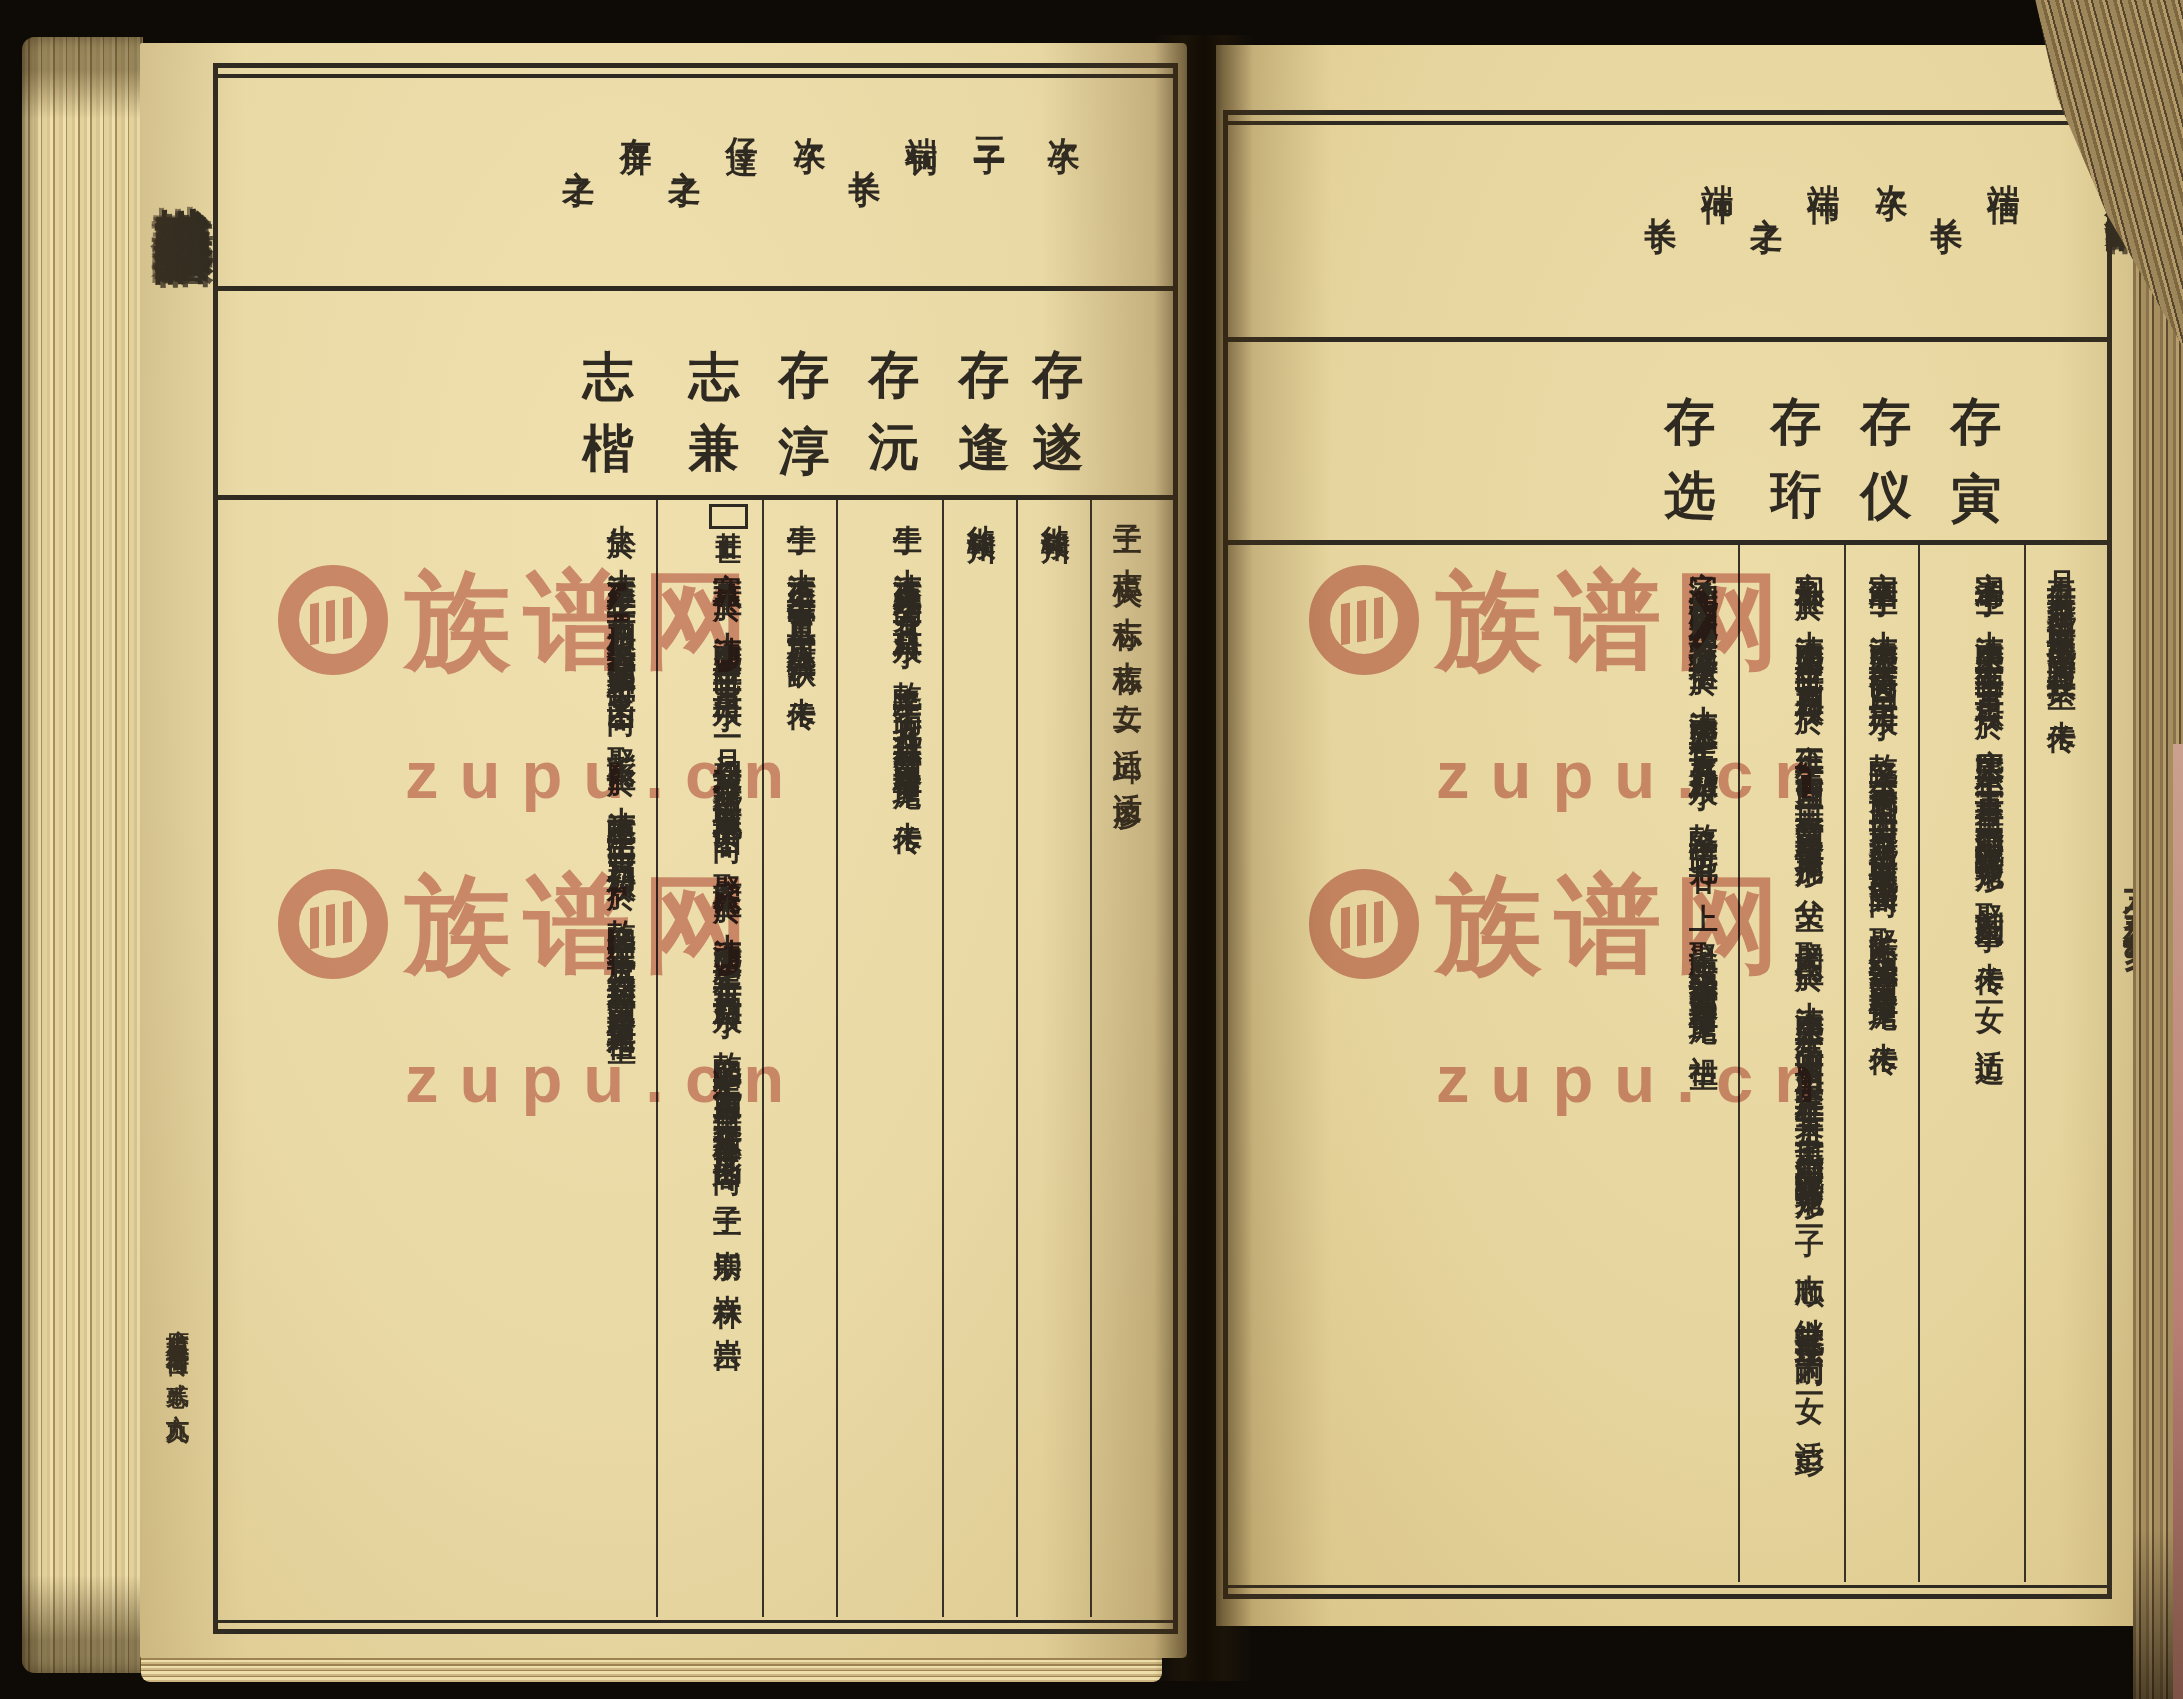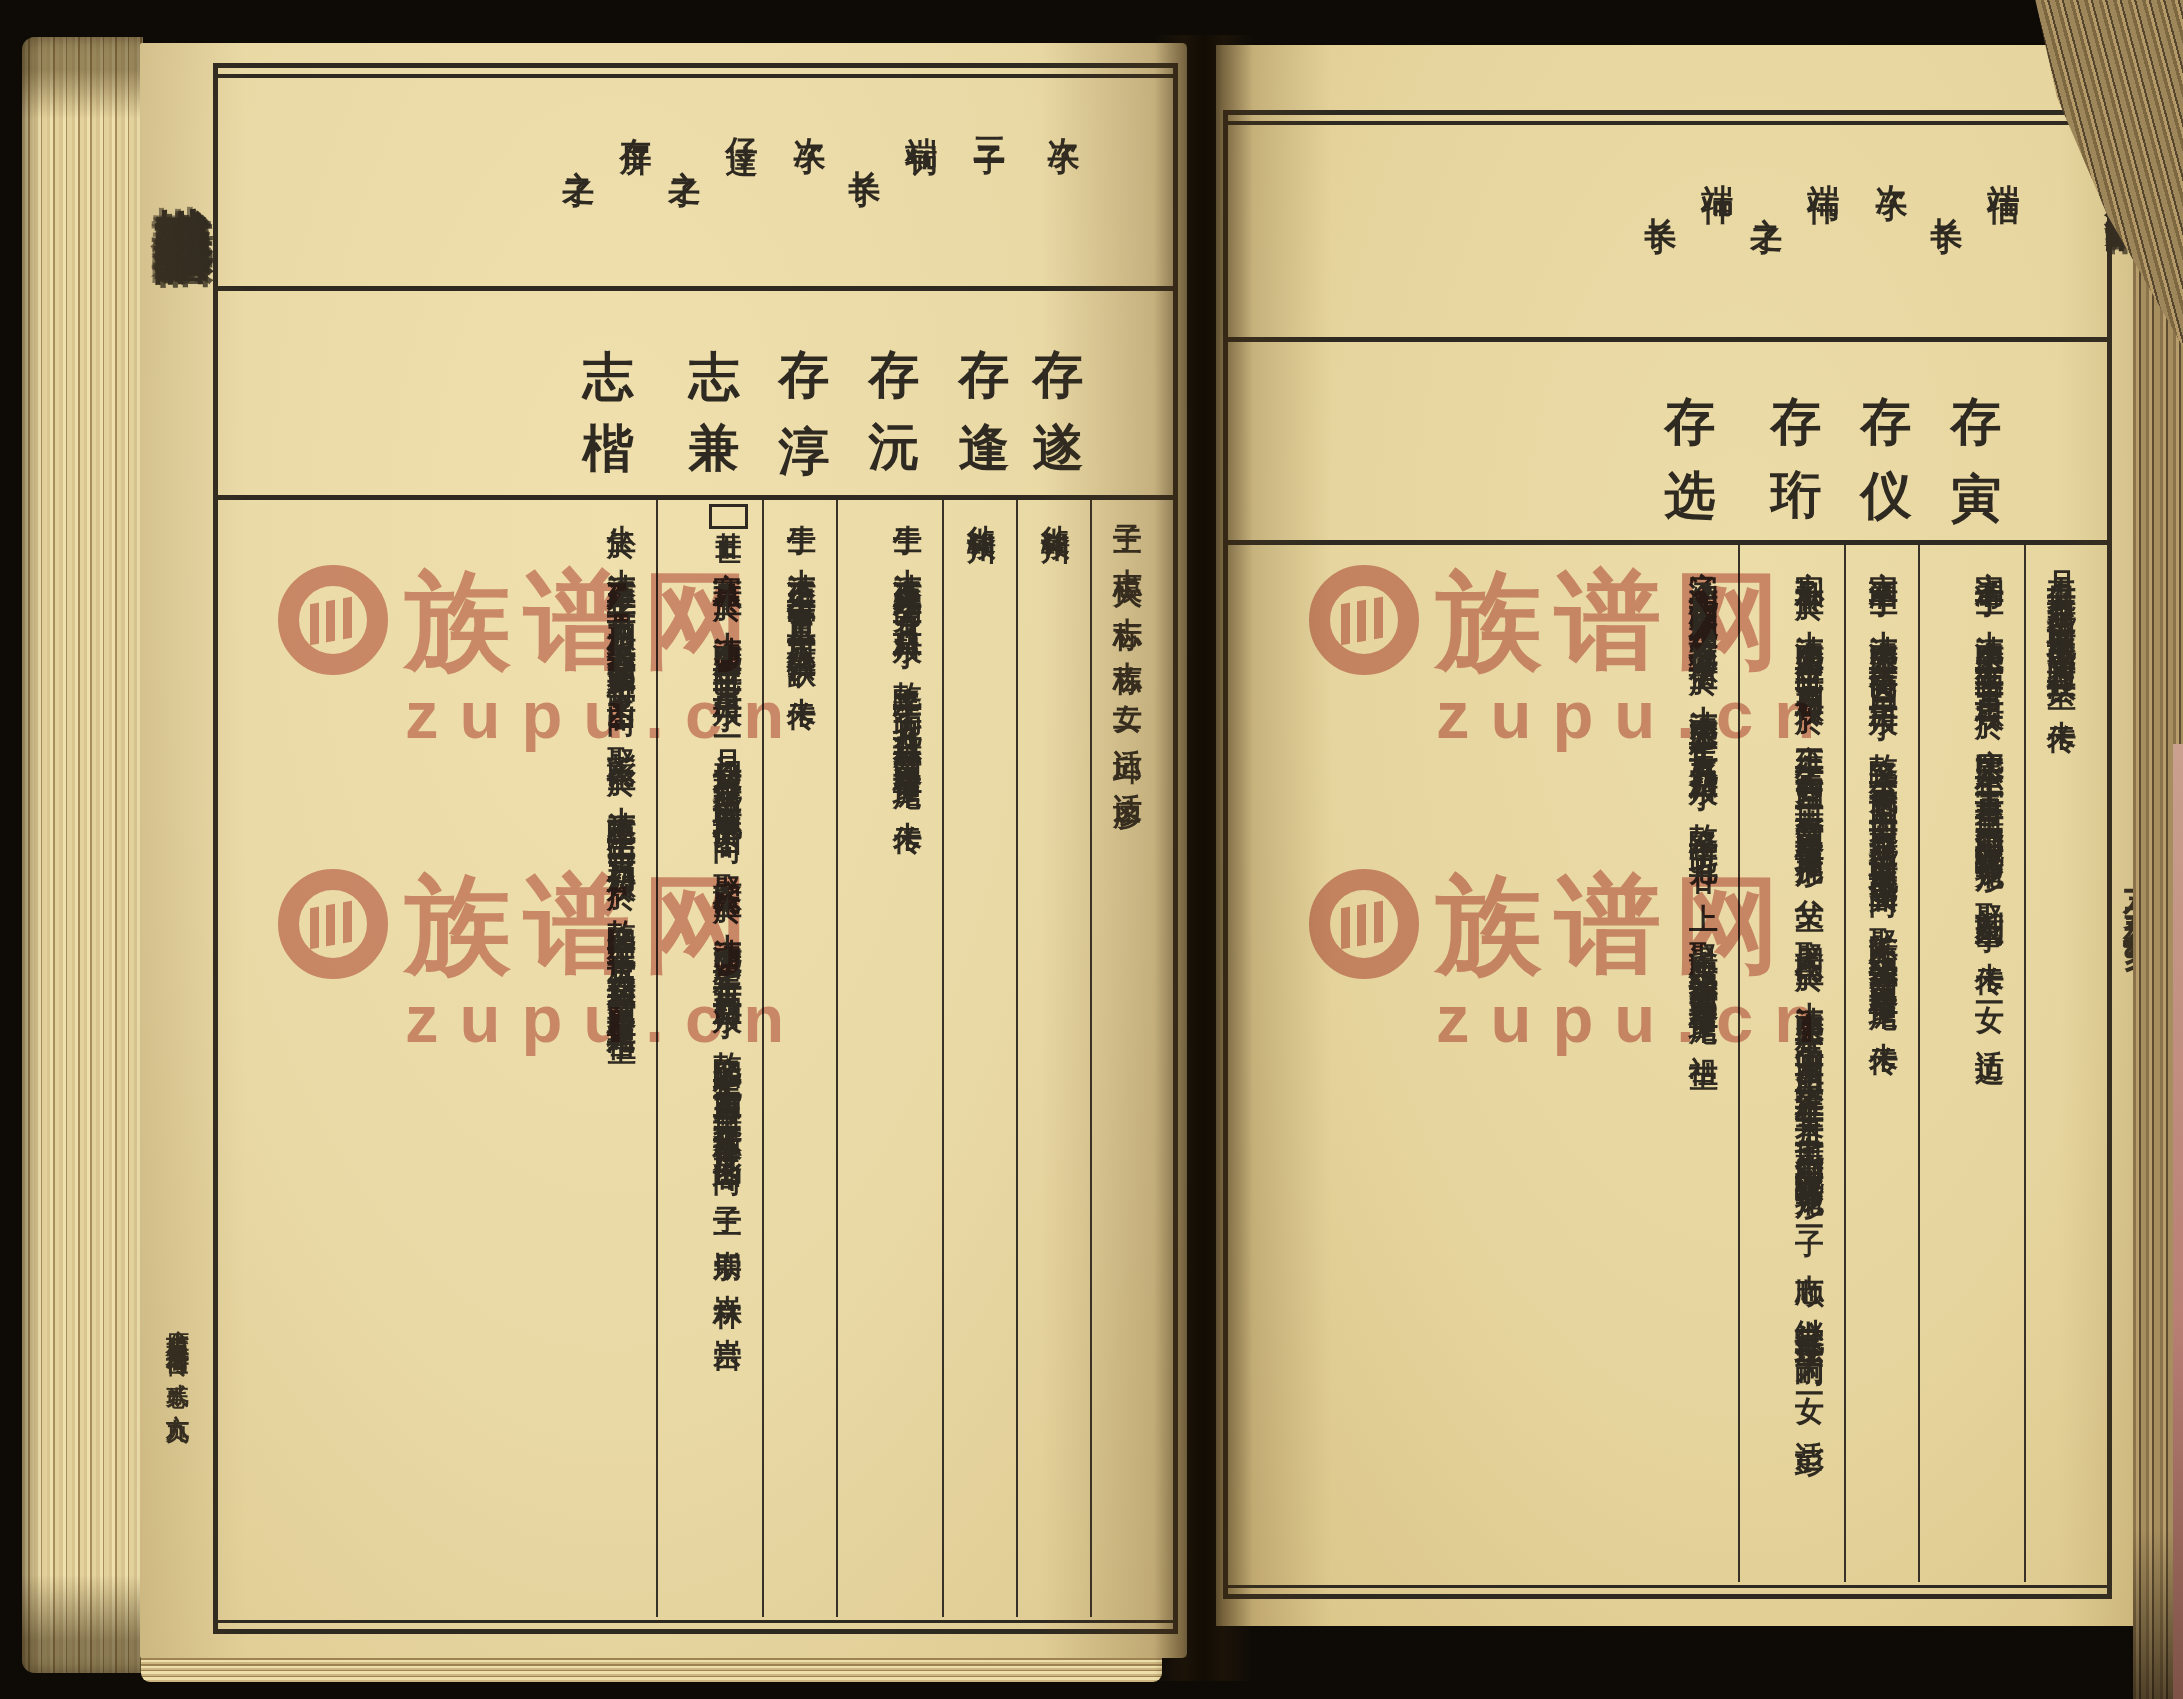--- a/index.html
+++ b/index.html
@@ -125,23 +125,23 @@
     color:#c05b57; opacity:.6; z-index:5; pointer-events:none; mix-blend-mode:multiply;
     font-family:"Liberation Sans", sans-serif;
   }
   .wm-logo { width:110px; height:110px; border:21px solid currentColor; border-radius:50%;
              position:relative; flex:0 0 auto; }
   .wm-logo::after {
     content:''; position:absolute; left:11px; top:14px; width:47px; height:41px;
     background:repeating-linear-gradient(90deg, currentColor 0 9px, transparent 9px 16.4px);
     transform:skewY(-10deg);
   }
-  .wm-col { display:flex; flex-direction:column; }
+  .wm-col { display:flex; flex-direction:column;gap:47px; }
   .wm-text { font-size:106px; font-weight:bold; letter-spacing:13px; line-height:1.05; }
-  .wm-url  { font-size:67px; font-weight:bold; letter-spacing:21px; }
+  .wm-url  { font-size:67px; font-weight:bold; letter-spacing:21px; margin-top:13px; }
 </style>
 </head>
 <body>
 
 <div class="edge-left"></div>
 <div class="edge-bottom-left"></div>
 <div class="gutter"></div>
 
 <div class="page page-left page-shade-l">
 

